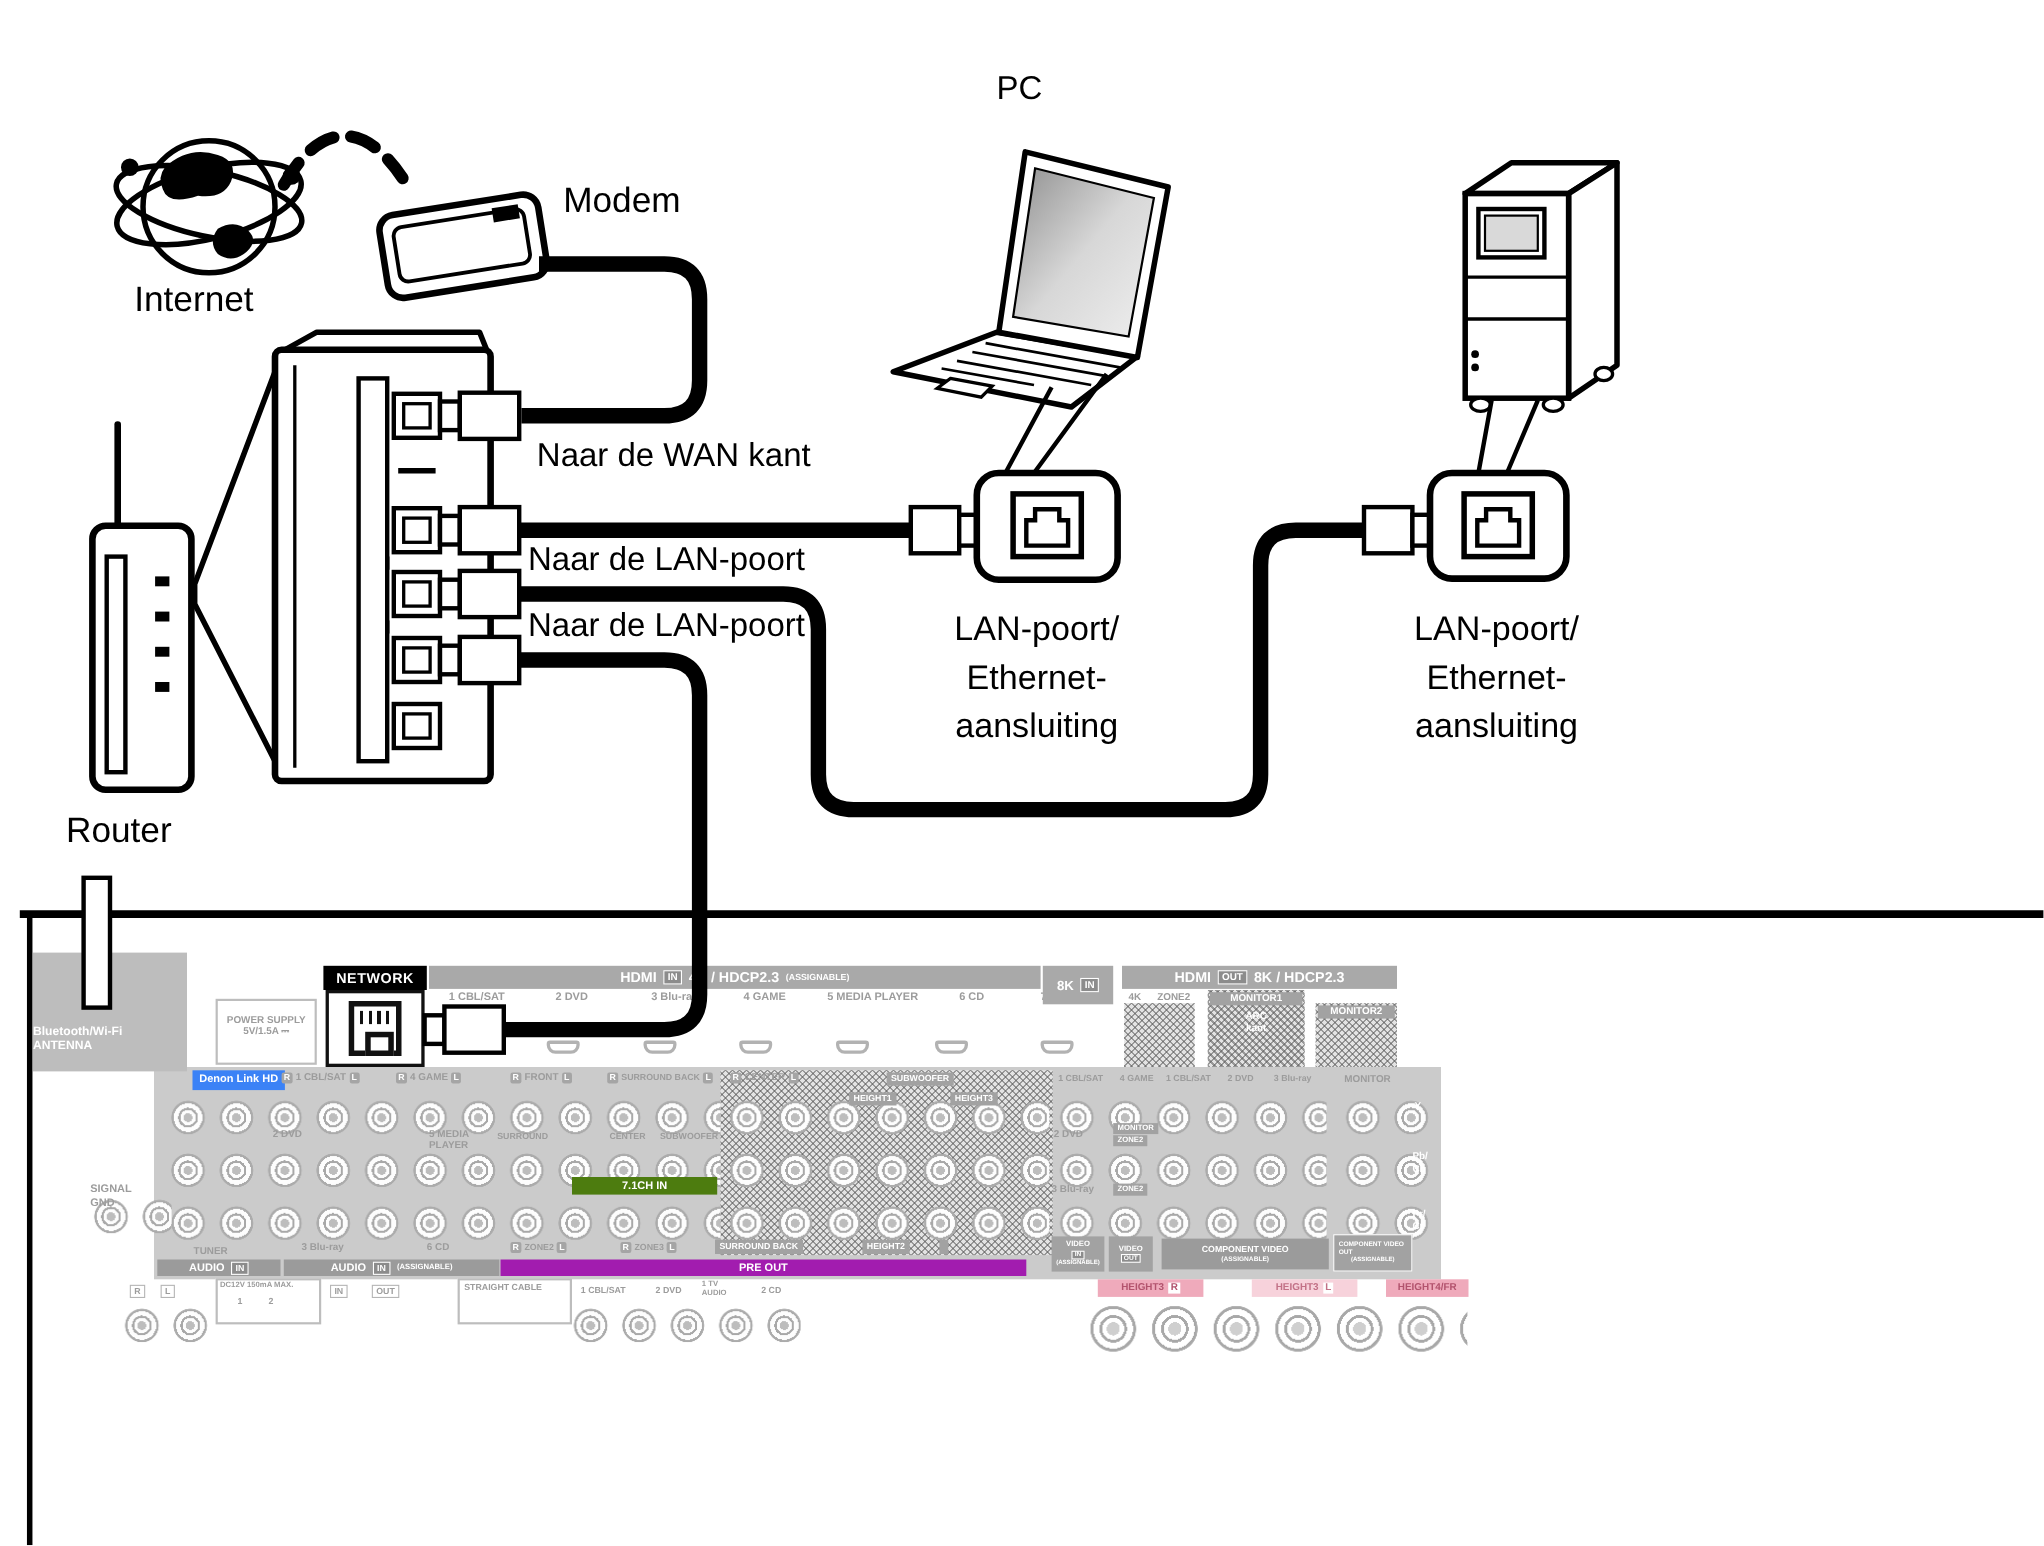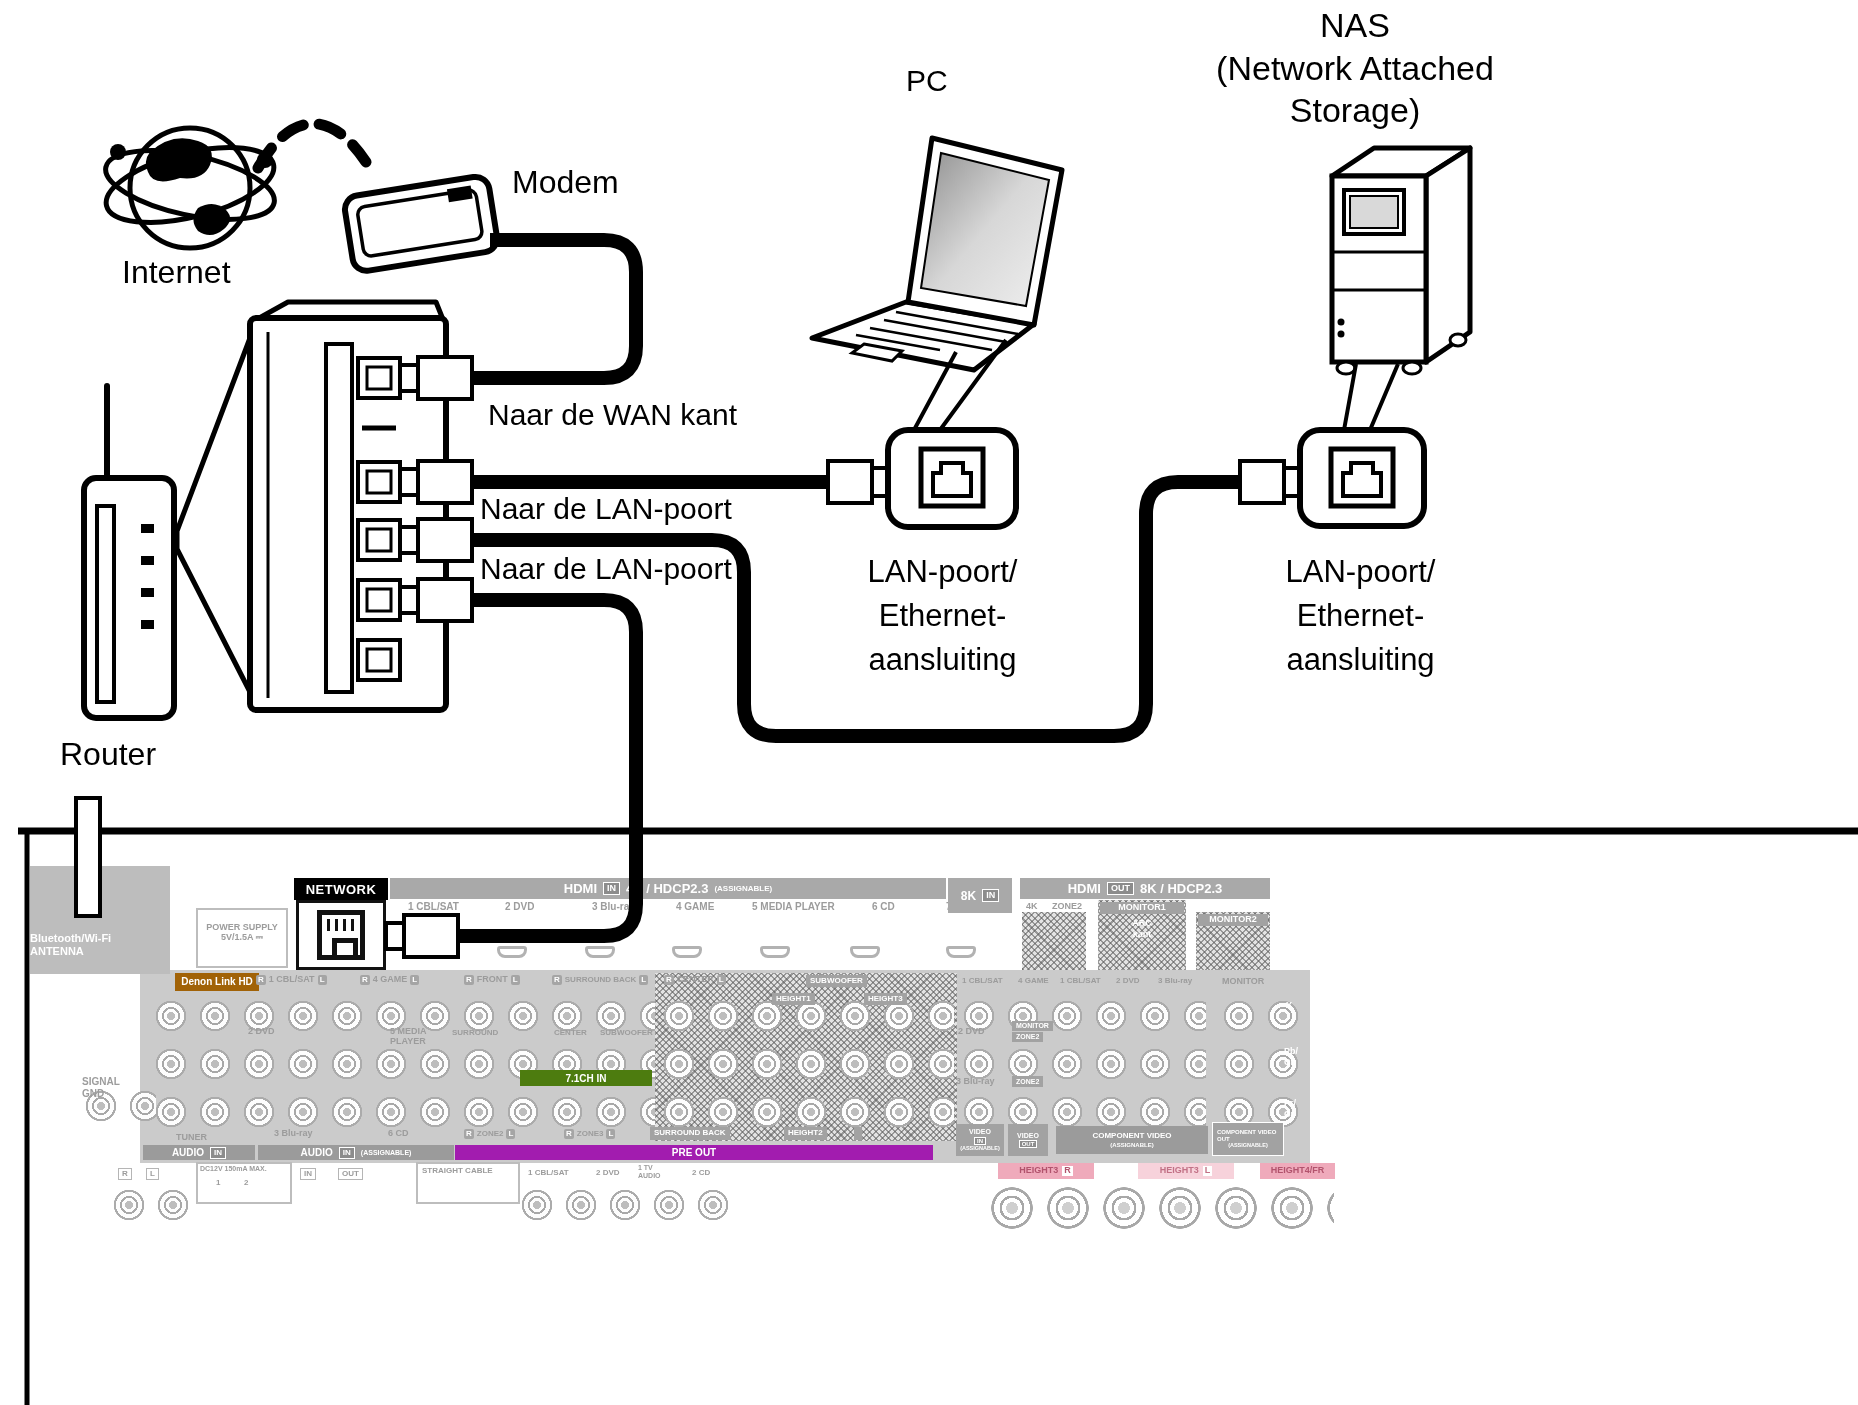--- a/index.html
+++ b/index.html
@@ -120,21 +120,21 @@
 
     <div class="rca-grid" style="left:150px;top:993px;width:505px;height:142px"></div>
     <div class="rca-grid" style="left:658px;top:993px;width:296px;height:142px"></div>
     <div class="rca-grid" style="left:958px;top:993px;width:248px;height:142px"></div>
     <div class="rca-grid" style="left:1218px;top:993px;width:88px;height:142px"></div>
     <div class="rca-grid" style="left:80px;top:1083px;width:76px;height:50px"></div>
     <div class="rca-grid" style="left:108px;top:1182px;width:84px;height:48px"></div>
     <div class="rca-grid" style="left:516px;top:1182px;width:212px;height:48px"></div>
     <div class="term-grid" style="left:986px;top:1182px;width:348px;height:52px"></div>
 
-    <div class="chip" style="left:175px;top:973px;width:84px;height:18px;font-size:10px;background:#a16207">Denon Link HD</div>
+    <div class="chip" style="left:175px;top:973px;width:84px;height:18px;font-size:10px;background:#3b82f6">Denon Link HD</div>
 
     <div class="rgrp" style="left:256px;top:975px;font-size:9px">
       <b class="bdg">R</b>
       <span>1 CBL/SAT</span>
       <b class="bdg">L</b>
     </div>
     <div class="rgrp" style="left:360px;top:975px;font-size:9px">
       <b class="bdg">R</b>
       <span>4 GAME</span>
       <b class="bdg">L</b>
@@ -413,23 +413,20 @@
     <line x1="18" y1="831" x2="1858" y2="831" stroke="#000" stroke-width="7"></line>
     <line x1="27" y1="831" x2="27" y2="1405" stroke="#000" stroke-width="5"></line>
 
     <rect x="76" y="798" width="24" height="118" fill="#fff" stroke="#000" stroke-width="4"></rect>
   </svg>
 
   <div class="lbl" style="left:122px;top:254px;font-size:32px">Internet</div>
   <div class="lbl" style="left:512px;top:164px;font-size:32px">Modem</div>
   <div class="lbl" style="left:60px;top:736px;font-size:32px">Router</div>
   <div class="lbl" style="left:906px;top:64px;font-size:30px">PC</div>
-  <div class="lbl" style="left:1160px;top:4px;width:390px;font-size:34px;line-height:1.25;text-align:center">NAS
-(Network Attached
-Storage)</div>
   <div class="lbl" style="left:488px;top:398px;font-size:30px">Naar de WAN kant</div>
   <div class="lbl" style="left:480px;top:492px;font-size:30px">Naar de LAN-poort</div>
   <div class="lbl" style="left:480px;top:552px;font-size:30px">Naar de LAN-poort</div>
   <div class="lbl" style="left:840px;top:550px;width:205px;font-size:31px;line-height:1.42;text-align:center">LAN-poort/
 Ethernet-
 aansluiting</div>
   <div class="lbl" style="left:1258px;top:550px;width:205px;font-size:31px;line-height:1.42;text-align:center">LAN-poort/
 Ethernet-
 aansluiting</div>
 </div>

